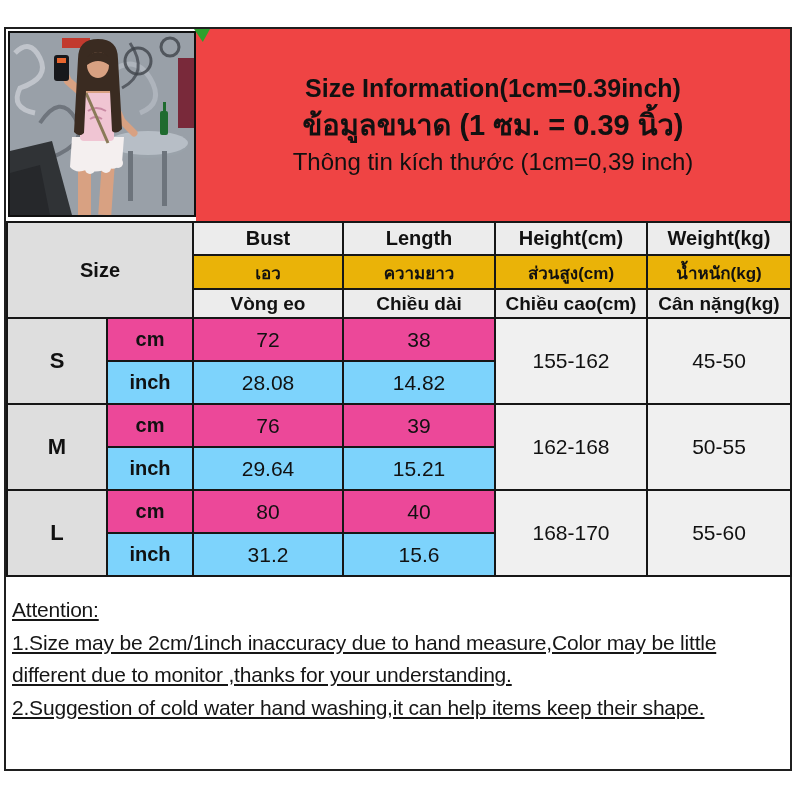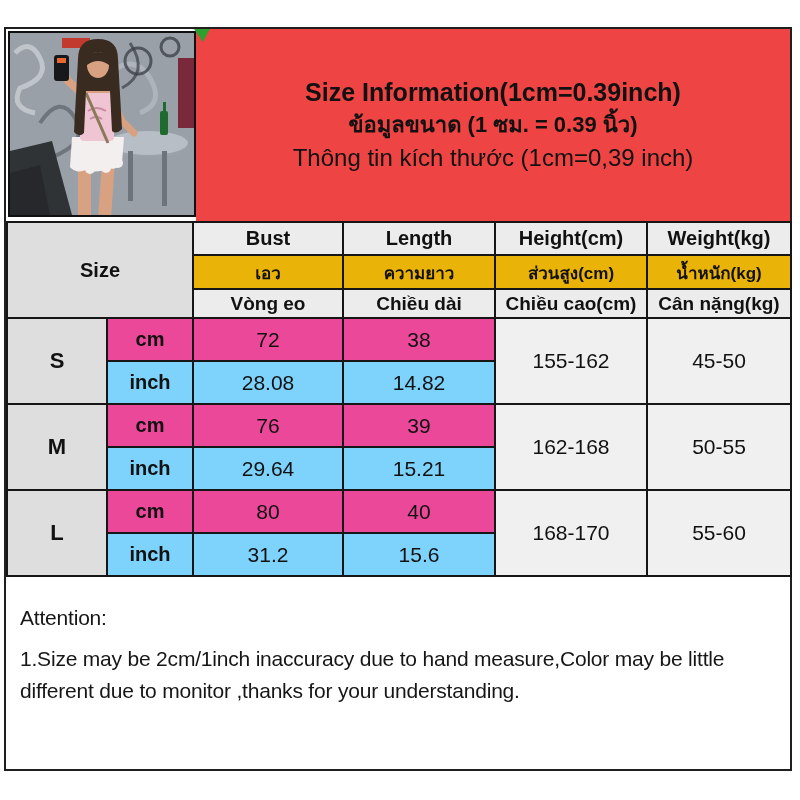--- a/index.html
+++ b/index.html
@@ -20,21 +20,21 @@
   .photo-frame svg{display:block;}
   .corner-triangle{
     position:absolute;left:188px;top:0;width:16px;height:13px;background:#2da02d;
     clip-path:polygon(0 0,100% 0,55% 100%);
   }
   .title-area{
     flex:1 1 auto;background:#ef4444;display:flex;flex-direction:column;
     justify-content:center;align-items:center;text-align:center;
   }
   .title-en{font-size:25px;font-weight:bold;line-height:1.2;}
-  .title-th{font-size:22px;font-weight:bold;line-height:1.2;margin-top:5px;}
+  .title-th{font-size:29px;font-weight:bold;line-height:1.2;margin-top:5px;}
   .title-vi{font-size:24px;font-weight:normal;line-height:1.2;margin-top:5px;}
   
   table.size-table{
     position:absolute;left:0;top:192px;width:784px;
     border-collapse:collapse;table-layout:fixed;
   }
   .size-table td{
     border:2px solid #161616;text-align:center;vertical-align:middle;
     font-size:21px;padding:0;overflow:hidden;white-space:nowrap;
   }
@@ -46,21 +46,21 @@
   td.unit{font-weight:bold;font-size:20px;}
   .size-table tr.cm-row td{height:41px;background:#ec4899;}
   .size-table tr.inch-row td{height:41px;background:#7dd3fc;}
   td.range{background:#f0f0f0 !important;}
   
   .attention{
     position:absolute;left:0;top:562px;width:784px;box-sizing:border-box;
     padding:3px 6px;background:#ffffff;font-size:21px;line-height:1.55;
     letter-spacing:-0.2px;color:#161616;
   }
-  .attention p{margin:8px;}
+  .attention p{margin:0;text-decoration:underline;}
 </style>
 </head>
 <body>
 
 <div class="sheet">
 
   <div class="top-section">
     <div class="photo-frame">
       <svg width="184" height="182" viewBox="0 0 184 182" xmlns="http://www.w3.org/2000/svg">
 
@@ -193,15 +193,16 @@
         <td class="unit">inch</td>
         <td>31.2</td>
         <td>15.6</td>
       </tr>
     </tbody>
   </table>
 
   <div class="attention">
     <p>Attention:</p>
     <p>1.Size may be 2cm/1inch inaccuracy due to hand measure,Color may be little different due to monitor ,thanks for your understanding.</p>
+    <p>2.Suggestion of cold water hand washing,it can help items keep their shape.</p>
   </div>
 
 </div>
 
 </body></html>

